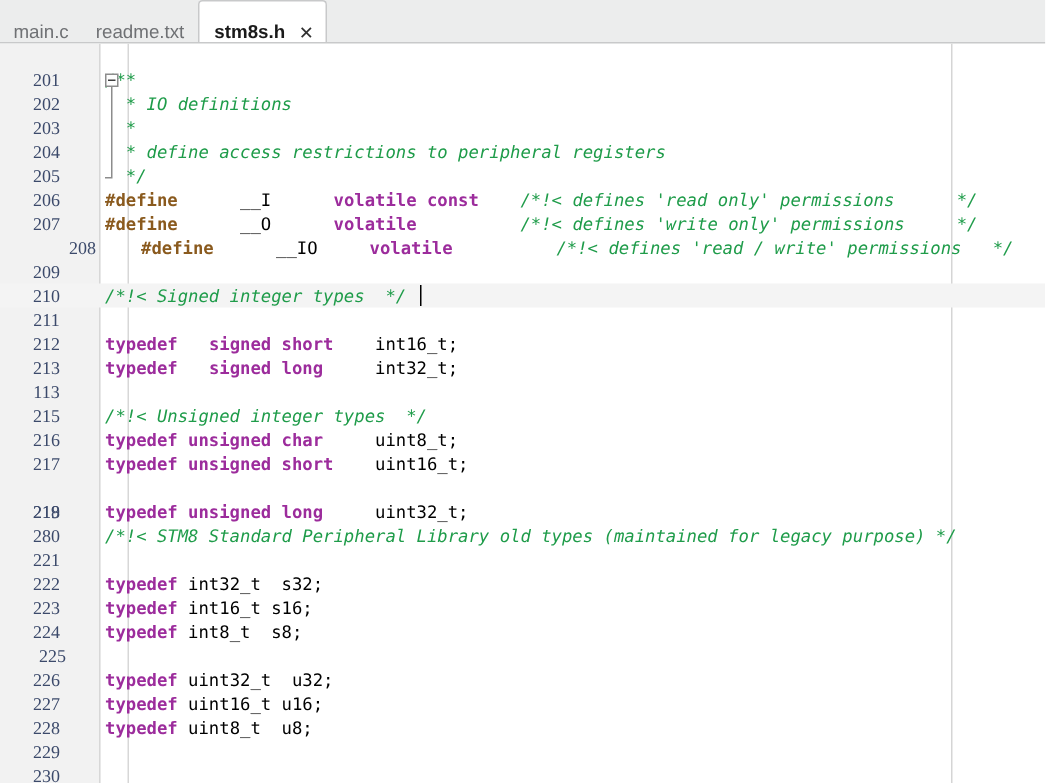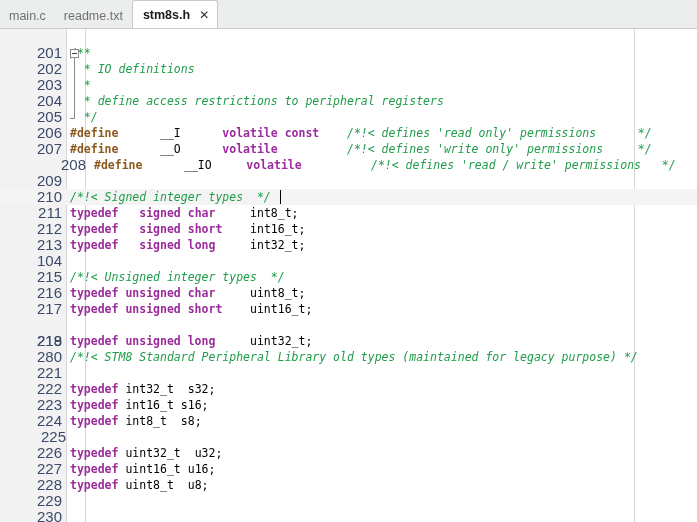--- a/index.html
+++ b/index.html
@@ -29,21 +29,21 @@
     width: 697px;
     height: 28px;
     background: #eceded;
     display: flex;
     align-items: flex-end;
     box-sizing: border-box;
   }
   .tab {
     height: 24px;
     display: flex;
-    align-items: center;
+    align-items: flex-end;
     padding: 0 9px;
     font-size: 12.5px;
     color: #6f7174;
     background: transparent;
     border: none;
     box-sizing: border-box;
     white-space: nowrap;
     cursor: default;
   }
   .tab.active {
@@ -124,23 +124,23 @@
     font-size: 11.5px;
   }
   .line.current {
     background: #f4f4f4;
   }
   .lineno {
     position: absolute;
     left: 0;
     top: 0;
     width: 62px;
-    text-align: right;
-    font-family: Liberation Sans, sans-serif;
-    font-size: 15px;
+    text-align: center;
+    font-family: Liberation Serif, serif;
+    font-size: 12px;
     color: #3c4a6b;
     user-select: none;
   }
   .linetext {
     position: absolute;
     left: 70px;
     top: 0;
     white-space: pre;
   }
 
@@ -218,24 +218,24 @@
         <div class="line" style="top: 16px; position: absolute; left: 0px; width: 697px;"><span class="lineno">201</span><span class="linetext"><span class="t-comment">/**</span></span></div>
         <div class="line" style="top: 32px; position: absolute; left: 0px; width: 697px;"><span class="lineno">202</span><span class="linetext"><span class="t-comment">  * IO definitions</span></span></div>
         <div class="line" style="top: 48px; position: absolute; left: 0px; width: 697px;"><span class="lineno">203</span><span class="linetext"><span class="t-comment">  *</span></span></div>
         <div class="line" style="top: 64px; position: absolute; left: 0px; width: 697px; padding-left: 20px;"><span class="lineno">204</span><span class="linetext"><span class="t-comment">  * define access restrictions to peripheral registers</span></span></div>
         <div class="line" style="top: 80px; position: absolute; left: 0px; width: 697px;"><span class="lineno">205</span><span class="linetext"><span class="t-comment">  */</span></span></div>
         <div class="line" style="top: 96px; position: absolute; left: 0px; width: 697px;"><span class="lineno">206</span><span class="linetext"><span class="t-pre">#define</span><span class="t-plain">      __I      </span><span class="t-kw">volatile const</span><span class="t-plain">    </span><span class="t-comment">/*!&lt; defines 'read only' permissions      */</span></span></div>
         <div class="line" style="top: 112px; position: absolute; left: 0px; width: 697px;"><span class="lineno">207</span><span class="linetext"><span class="t-pre">#define</span><span class="t-plain">      __O      </span><span class="t-kw">volatile</span><span class="t-plain">          </span><span class="t-comment">/*!&lt; defines 'write only' permissions     */</span></span></div>
         <div class="line" style="top: 128px; position: absolute; left: 0px; width: 697px; margin-left: 24px;"><span class="lineno">208</span><span class="linetext"><span class="t-pre">#define</span><span class="t-plain">      __IO     </span><span class="t-kw">volatile</span><span class="t-plain">          </span><span class="t-comment">/*!&lt; defines 'read / write' permissions   */</span></span></div>
         <div class="line" style="top: 144px; position: absolute; left: 0px; width: 697px;"><span class="lineno">209</span><span class="linetext"></span></div>
         <div class="line current" style="top: 160px; position: absolute; left: 0px; width: 697px;"><span class="lineno">210</span><span class="linetext"><span class="t-comment">/*!&lt; Signed integer types  */</span></span><span class="caret" style="left: 279.67px;"></span></div>
-        <div class="line" style="top: 176px; position: absolute; left: 0px; width: 697px;"><span class="lineno">211</span><span class="linetext"><span class="t-kw">typedef</span><span class="t-plain">   </span><span class="t-kw">signed char</span><span class="t-plain">     int8_t;</span></span></div>
+        <div class="line" style="top: 176px; position: absolute; left: 0px; width: 697px;"><span class="lineno">211</span></div>
         <div class="line" style="top: 192px; position: absolute; left: 0px; width: 697px;"><span class="lineno">212</span><span class="linetext"><span class="t-kw">typedef</span><span class="t-plain">   </span><span class="t-kw">signed short</span><span class="t-plain">    int16_t;</span></span></div>
         <div class="line" style="top: 208px; position: absolute; left: 0px; width: 697px;"><span class="lineno">213</span><span class="linetext"><span class="t-kw">typedef</span><span class="t-plain">   </span><span class="t-kw">signed long</span><span class="t-plain">     int32_t;</span></span></div>
-        <div class="line" style="top: 224px; position: absolute; left: 0px; width: 697px;"><span class="lineno">104</span><span class="linetext"></span></div>
+        <div class="line" style="top: 224px; position: absolute; left: 0px; width: 697px;"><span class="lineno">113</span><span class="linetext"></span></div>
         <div class="line" style="top: 240px; position: absolute; left: 0px; width: 554px;"><span class="lineno">215</span><span class="linetext"><span class="t-comment">/*!&lt; Unsigned integer types  */</span></span></div>
         <div class="line" style="top: 256px; position: absolute; left: 0px; width: 697px;"><span class="lineno">216</span><span class="linetext"><span class="t-kw">typedef unsigned char</span><span class="t-plain">     uint8_t;</span></span></div>
         <div class="line" style="top: 272px; position: absolute; left: 0px; width: 637px;"><span class="lineno">217</span><span class="linetext"><span class="t-kw">typedef unsigned short</span><span class="t-plain">    uint16_t;</span></span></div>
         <div class="line" style="top: 304px; position: absolute; left: 0px; width: 697px;"><span class="lineno">218</span><span class="linetext"><span class="t-kw">typedef unsigned long</span><span class="t-plain">     uint32_t;</span></span></div>
         <div class="line" style="top: 304px; position: absolute; left: 0px; width: 697px;"><span class="lineno">219</span><span class="linetext"></span></div>
         <div class="line" style="top: 320px; position: absolute; left: 0px; width: 697px;"><span class="lineno">280</span><span class="linetext"><span class="t-comment">/*!&lt; STM8 Standard Peripheral Library old types (maintained for legacy purpose) */</span></span></div>
         <div class="line" style="top: 336px; position: absolute; left: 0px; width: 697px;"><span class="lineno">221</span><span class="linetext"></span></div>
         <div class="line" style="top: 352px; position: absolute; left: 0px; width: 552px;"><span class="lineno">222</span><span class="linetext"><span class="t-kw">typedef</span><span class="t-plain"> int32_t  s32;</span></span></div>
         <div class="line" style="top: 368px; position: absolute; left: 0px; width: 697px;"><span class="lineno">223</span><span class="linetext"><span class="t-kw">typedef</span><span class="t-plain"> int16_t s16;</span></span></div>
         <div class="line" style="top: 384px; position: absolute; left: 0px; width: 697px;"><span class="lineno">224</span><span class="linetext"><span class="t-kw">typedef</span><span class="t-plain"> int8_t  s8;</span></span></div>

